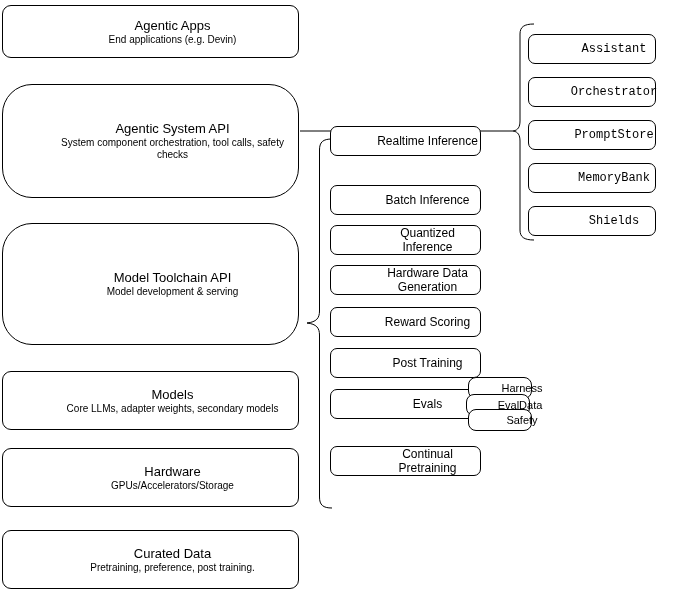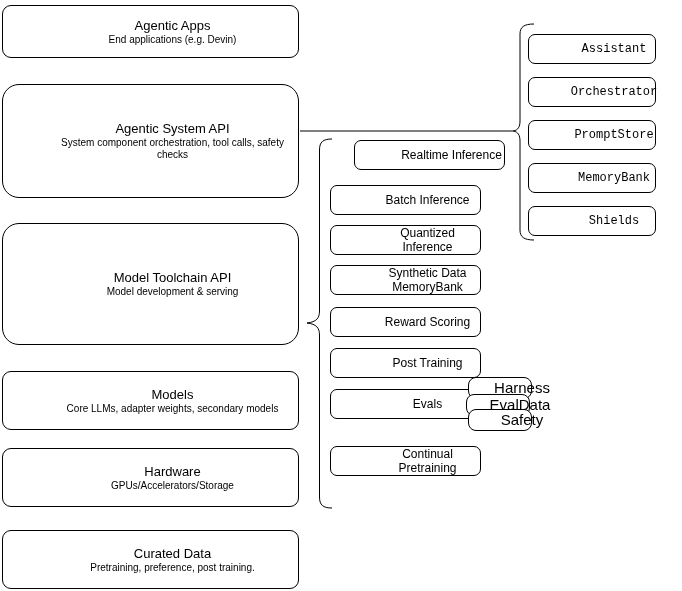--- a/index.html
+++ b/index.html
@@ -20,23 +20,23 @@
     display:flex;flex-direction:column;
     align-items:center;justify-content:center;
     text-align:center;
     padding-left:44px;
   }
   .lbox{left:2px;width:297px;}
   .lbox .title{font-size:13px;line-height:16px;}
   .lbox .sub{font-size:10px;line-height:12px;padding:0 10px;}
   .mbtn{left:330px;width:151px;height:30px;border-radius:7px;font-size:12px;}
   .rbtn{left:528px;width:128px;height:30px;border-radius:7px;font-size:12px;font-family:Liberation Mono, monospace;}
-  .oval{width:64px;height:22px;border-radius:8px;font-size:15px;line-height:12px;z-index:3;}
+  .oval{width:64px;height:22px;border-radius:8px;font-size:11px;line-height:12px;z-index:3;}
   .r9{border-radius:9px;}
-  .r26{border-radius:17px;}
+  .r26{border-radius:30px;}
 </style>
 </head>
 <body>
 
 <div class="canvas">
 
   <svg class="connectors" viewBox="0 0 682 591" xmlns="http://www.w3.org/2000/svg">
 
     <path d="M 300 131 L 514 131" fill="none" stroke="#000000" stroke-width="1"></path>
 
@@ -70,24 +70,24 @@
   <div class="node lbox r9" style="top:448px;height:59px;">
     <div class="title">Hardware</div>
     <div class="sub">GPUs/Accelerators/Storage</div>
   </div>
 
   <div class="node lbox r9" style="top:530px;height:59px;">
     <div class="title">Curated Data</div>
     <div class="sub">Pretraining, preference, post training.</div>
   </div>
 
-  <div class="node mbtn" style="top:140px;margin-left:24px;">Realtime Inference</div>
+  <div class="node mbtn" style="top:126px;">Realtime Inference</div>
   <div class="node mbtn" style="top:185px;">Batch Inference</div>
   <div class="node mbtn" style="top:225px;">Quantized Inference</div>
-  <div class="node mbtn" style="top:265px;">Synthetic Data MemoryBank</div>
+  <div class="node mbtn" style="top:265px;">Hardware Data Generation</div>
   <div class="node mbtn" style="top:307px;">Reward Scoring</div>
   <div class="node mbtn" style="top:348px;">Post Training</div>
   <div class="node mbtn" style="top:389px;">Evals</div>
   <div class="node mbtn" style="top:446px;">Continual Pretraining</div>
 
   <div class="node oval" style="left:468px;top:377px;">Harness</div>
   <div class="node oval" style="left:466px;top:394px;">EvalData</div>
   <div class="node oval" style="left:468px;top:409px;">Safety</div>
 
   <div class="node rbtn" style="top:34px;">Assistant</div>

